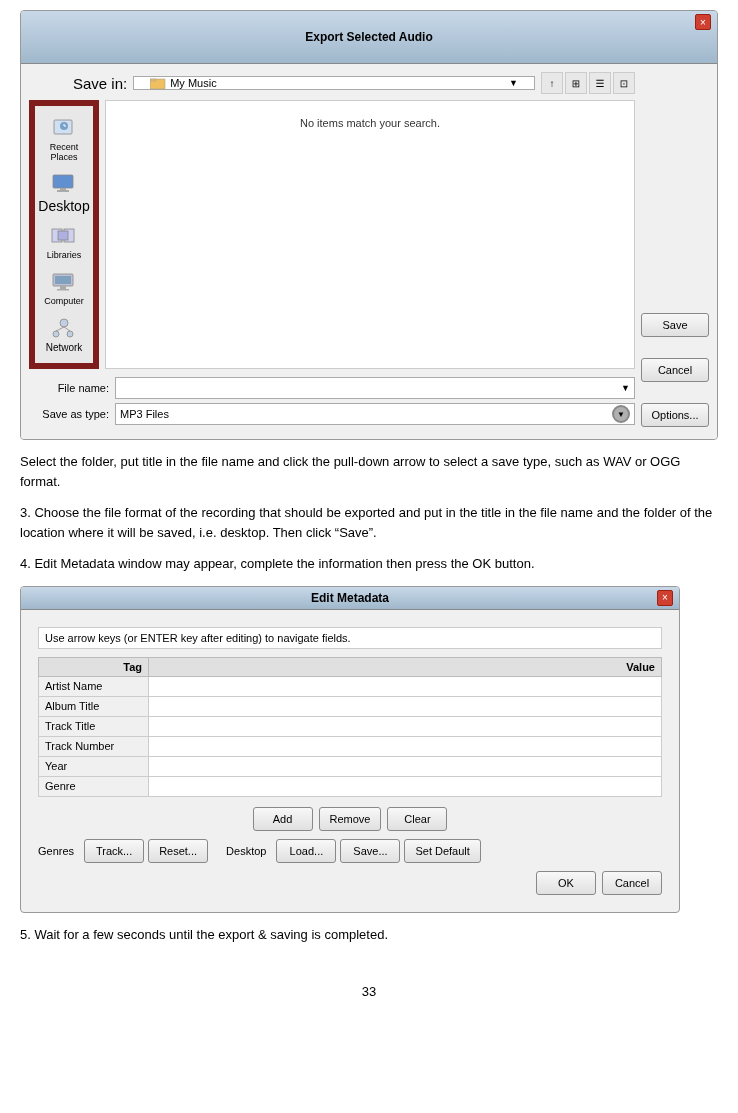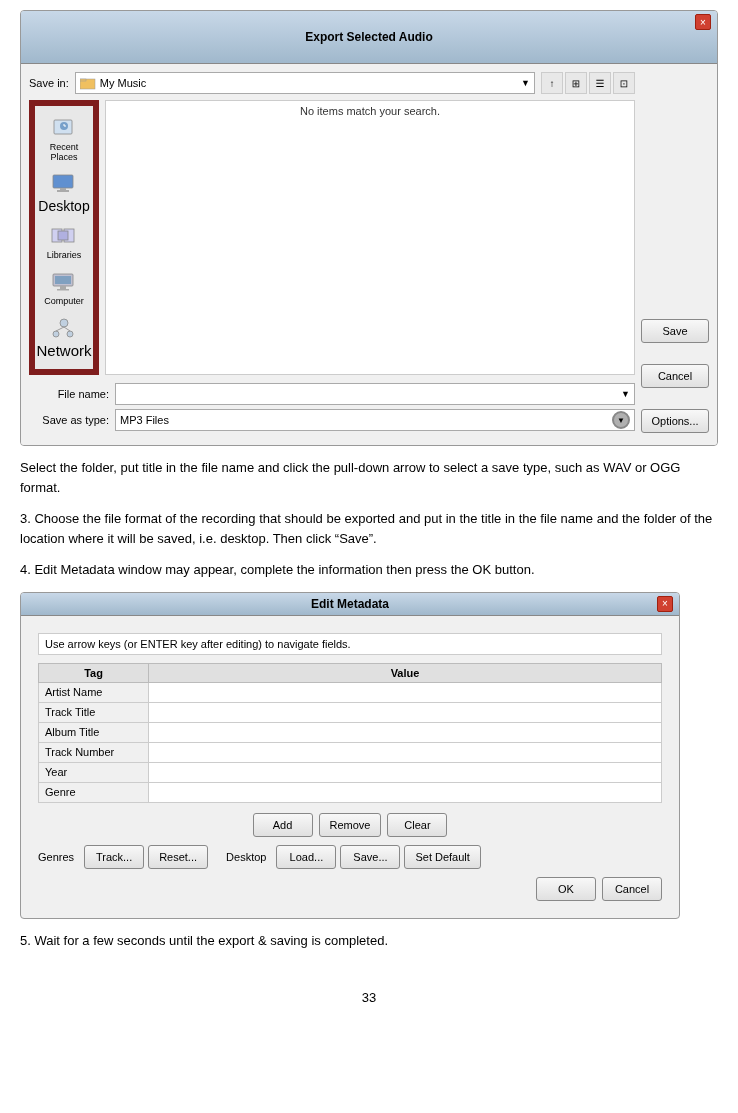--- a/index.html
+++ b/index.html
@@ -68,32 +68,33 @@
 
     
     .save-in-row {
       display: flex;
       align-items: center;
       gap: 6px;
       margin-bottom: 6px;
     }
 
     .save-in-label {
-      font-size: 11px;
+      font-size: 15px;
       white-space: nowrap;
+      margin-left: 44px;
     }
 
     .save-in-combo {
       flex: 1;
-      height: 22px;
+      height: 14px;
       border: 1px solid #aaa;
       background: white;
       display: flex;
       align-items: center;
-      padding: 0 4px;
+      padding: 0 16px;
       font-size: 11px;
     }
 
     .toolbar-icons {
       display: flex;
       gap: 2px;
     }
 
     .toolbar-icon {
       width: 22px;
@@ -141,21 +142,21 @@
     }
 
     .file-area {
       flex: 1;
       background: white;
       border: 1px solid #ccc;
       min-height: 200px;
       display: flex;
       align-items: flex-start;
       justify-content: center;
-      padding: 4px;
+      padding: 16px;
       font-size: 11px;
       color: #333;
     }
 
     
     .file-fields {
       margin-bottom: 6px;
     }
 
     .field-row {
@@ -271,21 +272,21 @@
       border-collapse: collapse;
       margin-bottom: 10px;
       font-size: 11px;
     }
 
     .meta-table th {
       background: #e0e0e0;
       border: 1px solid #bbb;
       padding: 3px 6px;
       font-weight: bold;
-      text-align: center;
+      text-align: right;
       margin-left: 32px;
     }
 
     .meta-table td {
       border: 1px solid #ccc;
       padding: 3px 6px;
       background: white;
       height: 20px;
     }
 
@@ -419,21 +420,21 @@
               </div>
 
               <div class="nav-item">
                 <svg class="nav-icon" viewBox="0 0 28 24">
                   <circle cx="14" cy="7" r="4" fill="#c0d0e0" stroke="#888" stroke-width="0.8"></circle>
                   <circle cx="6" cy="18" r="3" fill="#c0d0e0" stroke="#888" stroke-width="0.8"></circle>
                   <circle cx="20" cy="18" r="3" fill="#c0d0e0" stroke="#888" stroke-width="0.8"></circle>
                   <line x1="14" y1="11" x2="6" y2="15" stroke="#888" stroke-width="0.8"></line>
                   <line x1="14" y1="11" x2="20" y2="15" stroke="#888" stroke-width="0.8"></line>
                 </svg>
-                <span style="font-size:15px;">Network</span>
+                <span style="font-size:10px;">Network</span>
               </div>
             </div>
 
             <div class="file-area">
               <span>No items match your search.</span>
             </div>
           </div>
 
           <div class="file-fields">
             <div class="field-row">
@@ -482,25 +483,25 @@
             <th>Tag</th>
             <th>Value</th>
           </tr>
         </thead>
         <tbody>
           <tr>
             <td>Artist Name</td>
             <td></td>
           </tr>
           <tr>
+            <td>Album Title</td>
+            <td></td>
+          </tr>
+          <tr>
             <td>Track Title</td>
-            <td></td>
-          </tr>
-          <tr>
-            <td>Album Title</td>
             <td></td>
           </tr>
           <tr>
             <td>Track Number</td>
             <td></td>
           </tr>
           <tr>
             <td>Year</td>
             <td></td>
           </tr>

